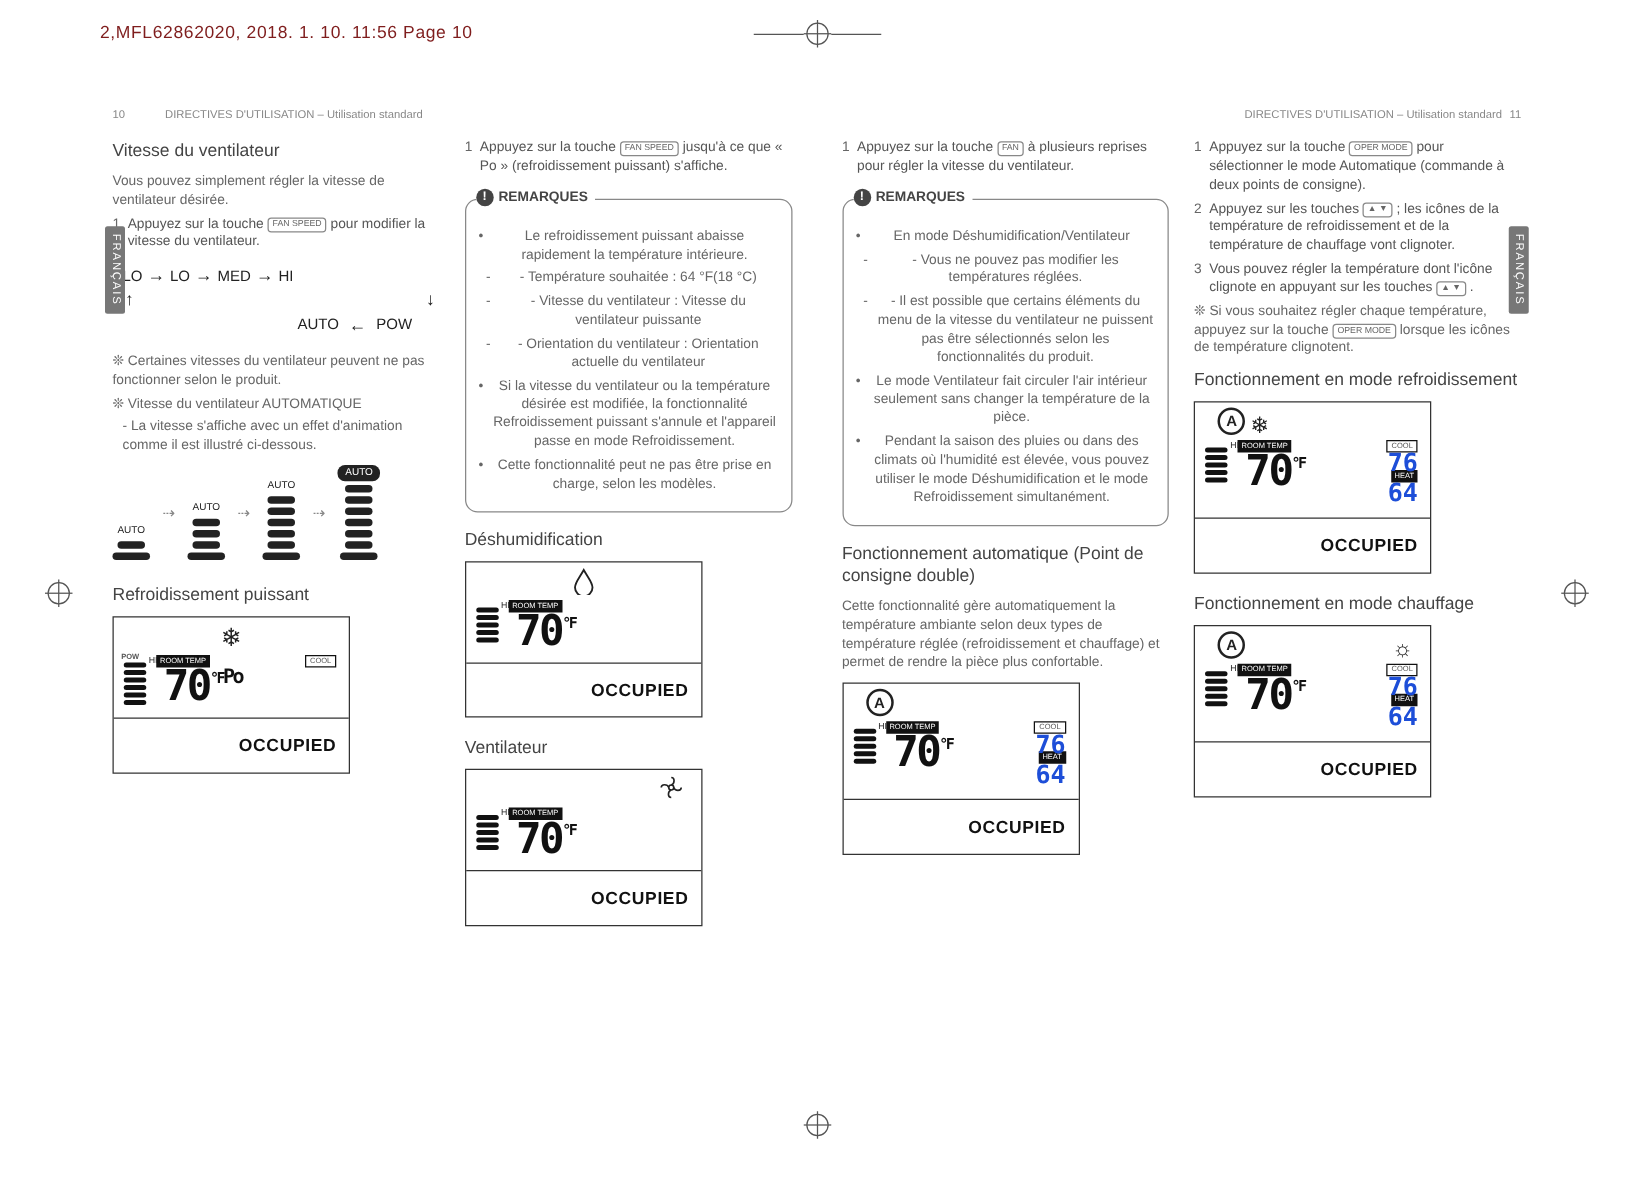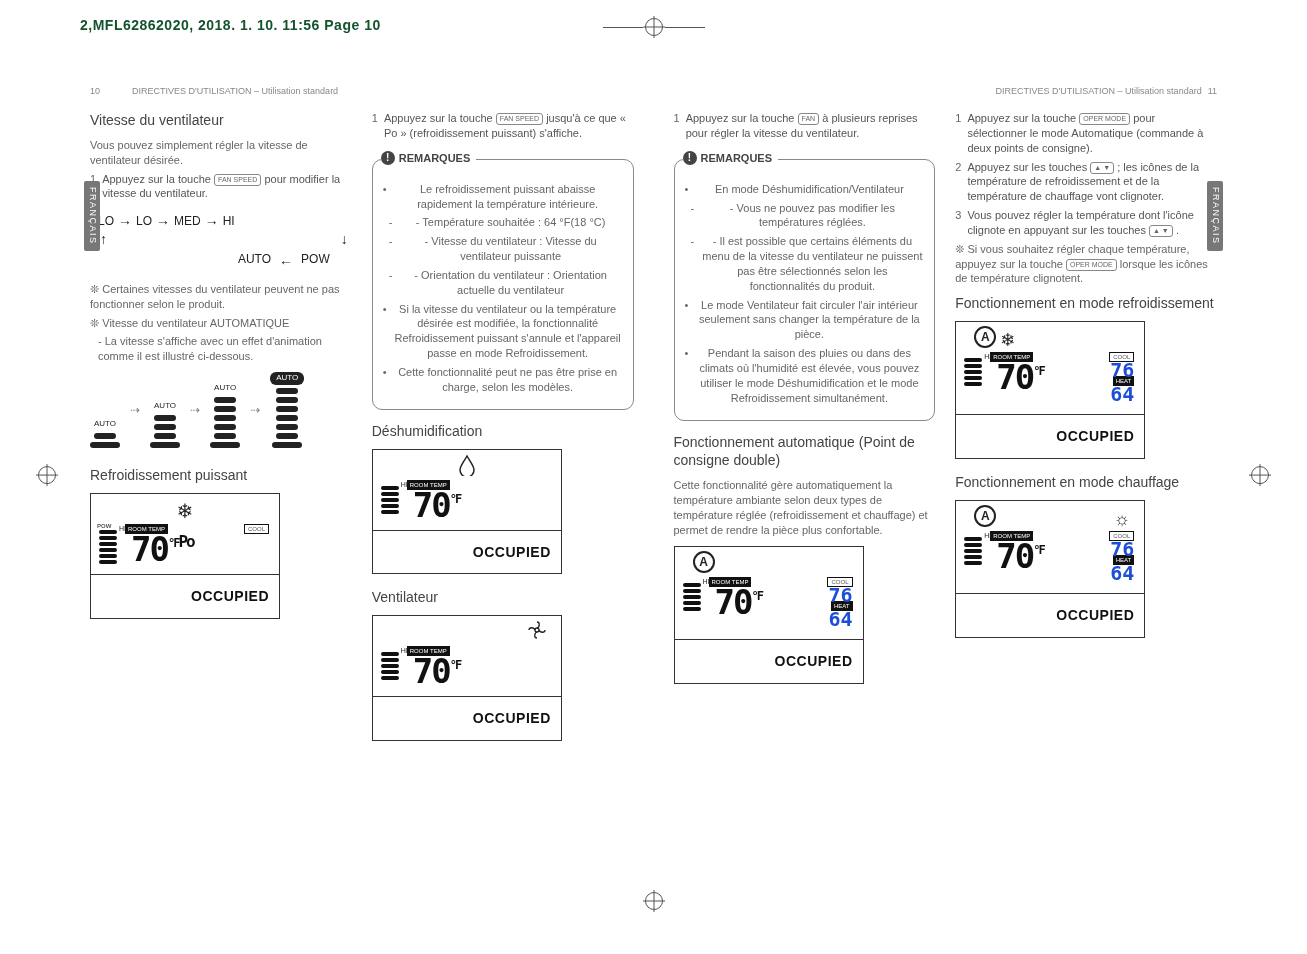--- a/index.html
+++ b/index.html
@@ -12,22 +12,22 @@
     font-size: 11px;
     line-height: 1.35;
     position: relative;
     overflow: hidden;
   }
   .topline {
     position: absolute;
     top: 16px;
     left: 80px;
     font-size: 14px;
-    color: #14532d;
-    font-weight: 700;
+    color: #7f1d1d;
+    font-weight: 400;
     letter-spacing: 0.5px;
   }
   .cropmark-top {
     position: absolute;
     top: 18px;
     left: 50%;
     transform: translateX(-50%);
     display: flex;
     align-items: center;
     gap: 2px;

